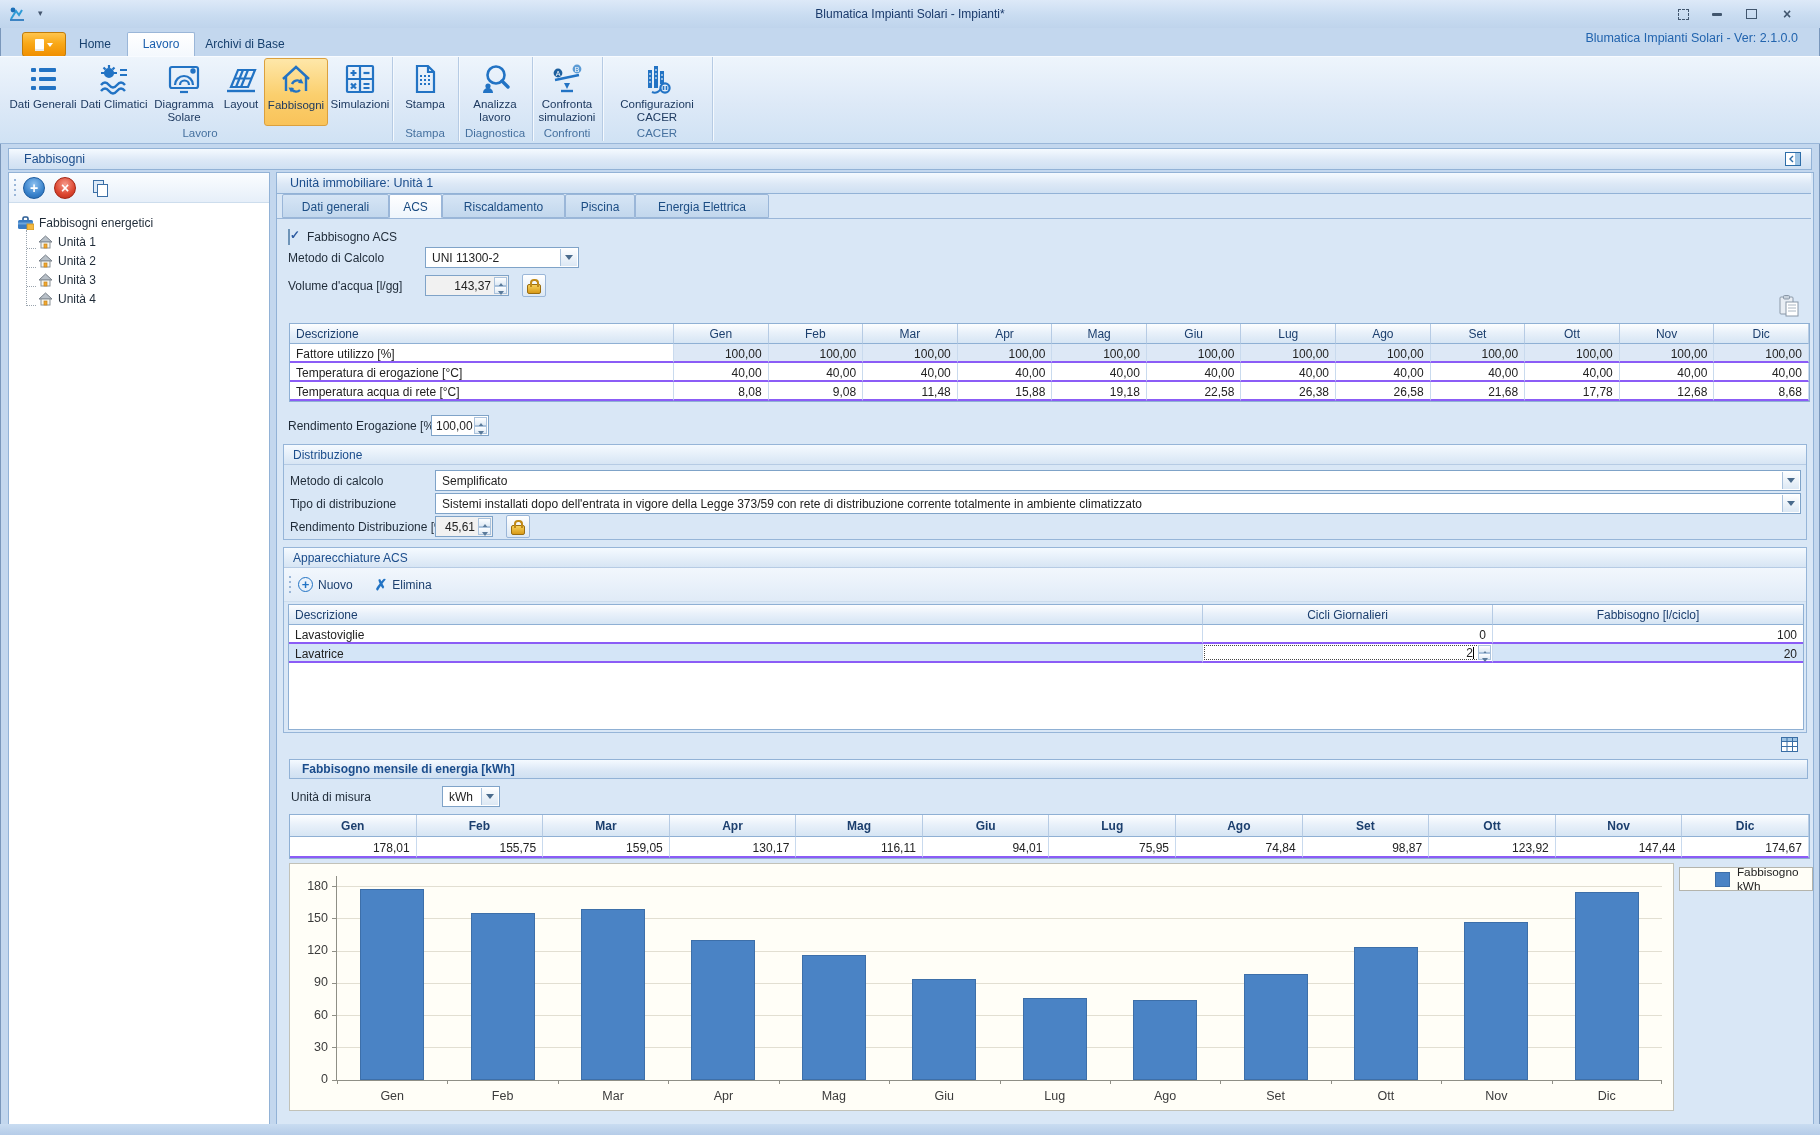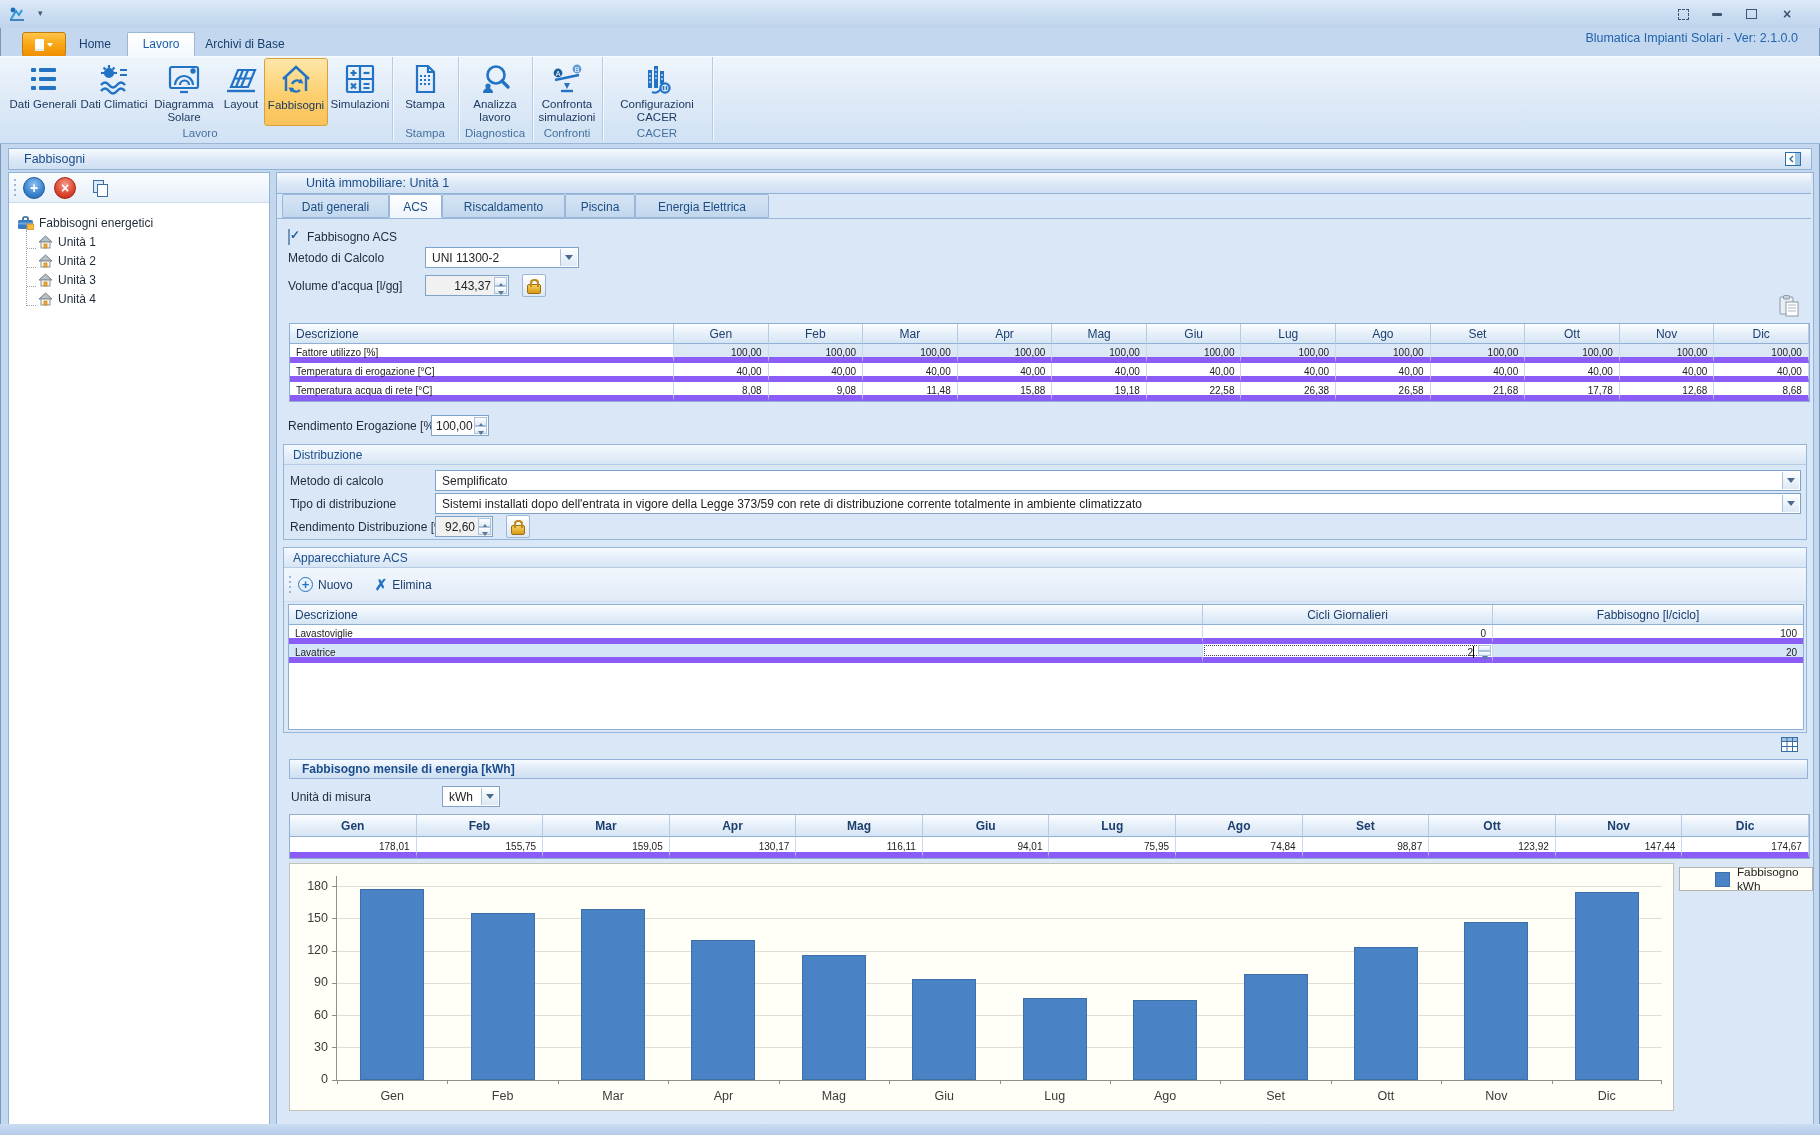--- a/index.html
+++ b/index.html
@@ -73,21 +73,21 @@
   .spin i.dn::after{top:4px;border-top:4px solid #5a7a9a;}
   .lockbtn{width:24px;height:23px;background:linear-gradient(#ffffff,#dce8f4);border:1px solid #9ab6d8;border-radius:2px;display:flex;align-items:center;justify-content:center;box-sizing:border-box;}
   .padlock{position:relative;width:12px;height:8px;background:linear-gradient(#f6d05a,#d89a18);border:1px solid #9a6d10;border-radius:2px;margin-top:6px;}
   .padlock::before{content:"";position:absolute;left:2px;top:-6px;width:5px;height:6px;border:2px solid #c08a18;border-bottom:none;border-radius:4px 4px 0 0;}
   .checkbox{width:13px;height:13px;background:#fff;border:1px solid #6e94b8;position:relative;}
   .checkbox::after{content:"✓";position:absolute;left:1px;top:-2px;color:#2c5aa0;font-size:12px;font-weight:bold;}
   
   .tbl{border:1px solid #8fb0d4;background:#fff;}
   .trow{display:flex;}
   .th{background:linear-gradient(#fdfeff,#e9f1fa 45%,#d6e5f4);color:#1c3f6e;border-right:1px solid #b6cbe4;border-bottom:1px solid #8fb0d4;box-sizing:border-box;}
-  .td{border-right:1px solid #c9daee;border-bottom:6px solid #8b5cf6;box-sizing:border-box;font-size:10px;background:#fff;}
+  .td{border-right:1px solid #c9daee;border-bottom:2px solid #8b5cf6;box-sizing:border-box;font-size:12px;background:#fff;}
   .cell-pad{padding:3px 6px 0 6px;}
   .num-cell{text-align:right;}
   .gbox{border:1px solid #96b5d8;box-sizing:border-box;}
   .ghead{position:absolute;left:0;top:0;right:0;height:20px;background:linear-gradient(#f5faff,#d7e5f4);border-bottom:1px solid #b6cbe4;color:#1b4d8c;font-size:12px;line-height:20px;padding-left:9px;box-sizing:border-box;}
   .atoolbar{position:absolute;left:0;top:20px;right:0;height:33px;background:linear-gradient(#f2f7fd,#e0ebf7);border-bottom:1px solid #cddded;display:flex;align-items:center;}
   .tbtn{display:flex;align-items:center;gap:5px;margin-right:22px;color:#1c3f6e;font-size:12px;cursor:default;}
   .plus-o{width:15px;height:15px;border:1.5px solid #2273c4;border-radius:50%;color:#2273c4;font-weight:bold;font-size:13px;line-height:13px;text-align:center;box-sizing:border-box;}
   .x-blue{color:#2273c4;font-weight:bold;font-size:15px;}
   
   .chartbox{background:#fffef7;border:1px solid #c2c2b8;}
@@ -111,20 +111,21 @@
 
   <div class="abs titlebar">
     <div class="abs" style="left:8px;top:5px;">
       <svg width="18" height="18" viewBox="0 0 18 18">
           <path d="M3 14 L8 6 L11 10 L14 5" stroke="#2e9bd6" stroke-width="2" fill="none"></path>
           <circle cx="5" cy="5" r="2.4" fill="#1b6fb8"></circle>
           <path d="M2 15 h14" stroke="#1b6fb8" stroke-width="1.6"></path>
         </svg>
     </div>
     <div class="abs" style="left:38px;top:8px;color:#44566e;font-size:9px;">▾</div>
+    <div class="abs win-title">Blumatica Impianti Solari - Impianti*</div>
     <div class="abs wbtn" style="right:124px;">
         <span class="ico-full"></span>
       </div>
     <div class="abs wbtn" style="right:90px;">
         <span class="ico-min"></span>
       </div>
     <div class="abs wbtn" style="right:56px;">
         <span class="ico-box"></span>
       </div>
     <div class="abs wbtn ico-close" style="right:20px;">×</div>
@@ -373,21 +374,21 @@
                 <rect x="6" y="9" width="3" height="4" fill="#f0a830" stroke="#c9851a" stroke-width="0.7"></rect>
               </svg>
             </span>
             <div class="tree-lbl" style="display: inline;">Unità 4</div>
           </div>
         </div>
     </div>
   </div>
 
   <div class="abs mpanel">
-    <div class="abs phead" style="left:0;top:0;width:1534px;height:21px;line-height:20px;padding-left:29px;box-sizing:border-box;border-left:none;border-right:none;border-top:none;">
+    <div class="abs phead" style="left:0;top:0;width:1534px;height:21px;line-height:20px;padding-left:13px;box-sizing:border-box;border-left:none;border-right:none;border-top:none;">
       <span>Unità immobiliare: Unità 1</span>
     </div>
 
     <div class="abs tabline"></div>
     <div class="abs mtab" style="left:5px;width:107px;">Dati generali</div>
     <div class="abs mtab active" style="left:112px;width:53px;">ACS</div>
     <div class="abs mtab" style="left:165px;width:123px;">Riscaldamento</div>
     <div class="abs mtab" style="left:288px;width:70px;">Piscina</div>
     <div class="abs mtab" style="left:358px;width:134px;">Energia Elettrica</div>
 
@@ -509,21 +510,21 @@
         <span class="cval">Semplificato</span>
         <span class="cbtn"></span>
       </div>
       <span class="abs flabel" style="left:6px;top:52px;">Tipo di distribuzione</span>
       <div class="abs combo" style="left:151px;top:48px;width:1366px;">
         <span class="cval">Sistemi installati dopo dell'entrata in vigore della Legge 373/59 con rete di distribuzione corrente totalmente in ambiente climatizzato</span>
         <span class="cbtn"></span>
       </div>
       <span class="abs flabel" style="left:6px;top:75px;">Rendimento Distribuzione [%]</span>
       <div class="abs numbox gray" style="left:151px;top:71px;width:58px;">
-        <span class="nval">92,60</span>
+        <span class="nval">45,61</span>
         <span class="spin">
             <i class="up"></i>
             <i class="dn"></i>
           </span>
       </div>
       <span class="abs lockbtn" style="left:222px;top:70px;">
           <span class="padlock"></span>
         </span>
     </div>
 

